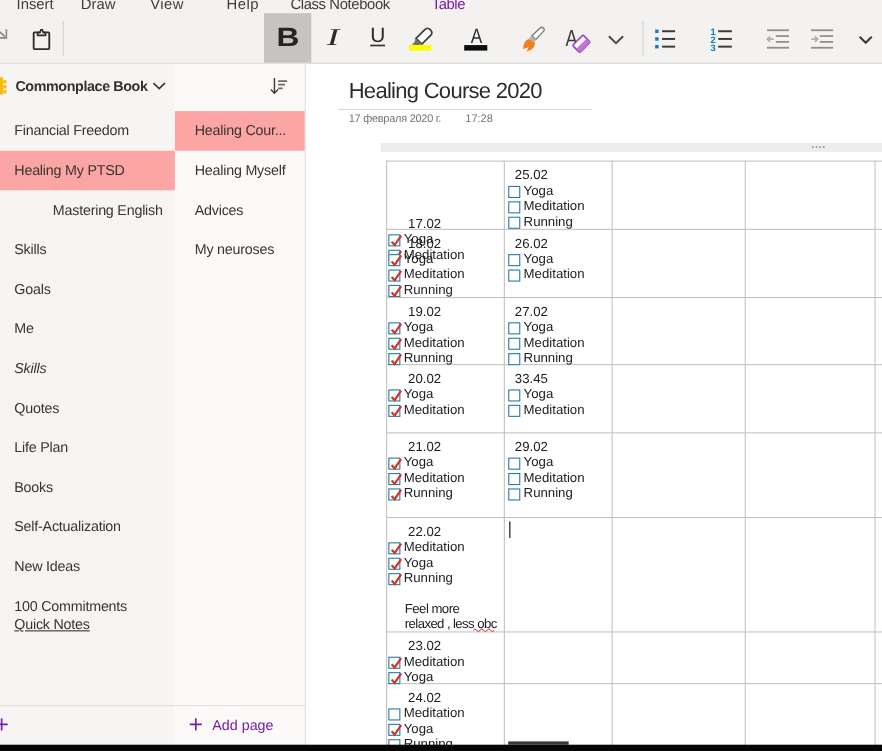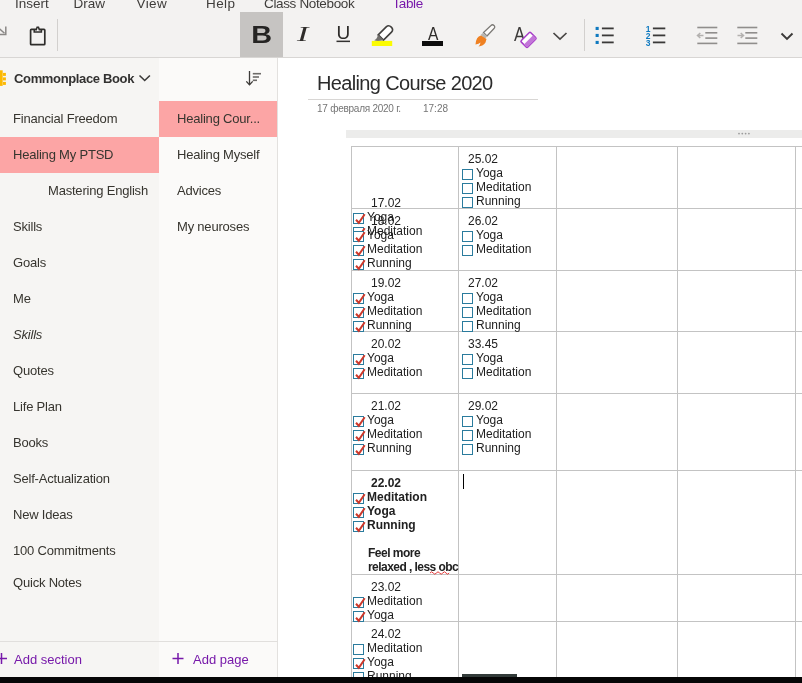--- a/index.html
+++ b/index.html
@@ -183,30 +183,29 @@
   <div class="srow" style="top:209px;">Skills</div>
   <div class="srow" style="top:245px;">Goals</div>
   <div class="srow" style="top:281px;">Me</div>
   <div class="srow" style="top:317px;font-style:italic;">Skills</div>
   <div class="srow" style="top:353px;">Quotes</div>
   <div class="srow" style="top:389px;">Life Plan</div>
   <div class="srow" style="top:425px;">Books</div>
   <div class="srow" style="top:461px;">Self-Actualization</div>
   <div class="srow" style="top:497px;">New Ideas</div>
   <div class="srow" style="top:533px;">100 Commitments</div>
-  <div class="srow" style="top:565px;">Quick Notes</div>
+  <div class="srow" style="top:550px;text-decoration:underline;">Quick Notes</div>
 </div>
 <div id="pages" style="position:absolute;left:159px;top:0;">
   <div class="prow sel" style="top:101px;">Healing Cour...</div>
   <div class="prow" style="top:137px;">Healing Myself</div>
   <div class="prow" style="top:173px;">Advices</div>
   <div class="prow" style="top:209px;">My neuroses</div>
 </div>
 <div id="addrow">
-  <span class="addtxt" style="left:14px;">Add section</span>
   <span class="addtxt" style="left:193px;">Add page</span>
 </div>
 
 <div id="title">Healing Course 2020</div>
 <div id="titleline"></div>
 <div id="pdate">17 февраля 2020 г.</div>
 <div id="ptime">17:28</div>
 <div id="graystrip"></div>
 <svg class="abs" style="left:735px;top:130px;" width="20" height="8">
   <g fill="#9b9b9b">
@@ -333,21 +332,21 @@
             <path d="M3 9.8 L5.8 12.8 L11.7 4.2" stroke="#cd382b" stroke-width="2" fill="none"></path>
           </svg>
         </span>Running</div>
   </div>
   <div class="cell c2" style="left:459px;top:393px;width:97px;">
     <div class="d2">29.02</div>
     <div class="i"><span class="cb"></span>Yoga</div>
     <div class="i"><span class="cb"></span>Meditation</div>
     <div class="i"><span class="cb"></span>Running</div>
   </div>
-  <div class="cell c1" style="left:352px;top:470px;width:106px;font-weight:bold;">
+  <div class="cell c1" style="left:352px;top:470px;width:106px;">
     <div class="d1">22.02</div>
     <div class="i"><span class="cb">
           <svg>
             <path d="M3 9.8 L5.8 12.8 L11.7 4.2" stroke="#cd382b" stroke-width="2" fill="none"></path>
           </svg>
         </span>Meditation</div>
     <div class="i"><span class="cb">
           <svg>
             <path d="M3 9.8 L5.8 12.8 L11.7 4.2" stroke="#cd382b" stroke-width="2" fill="none"></path>
           </svg>

